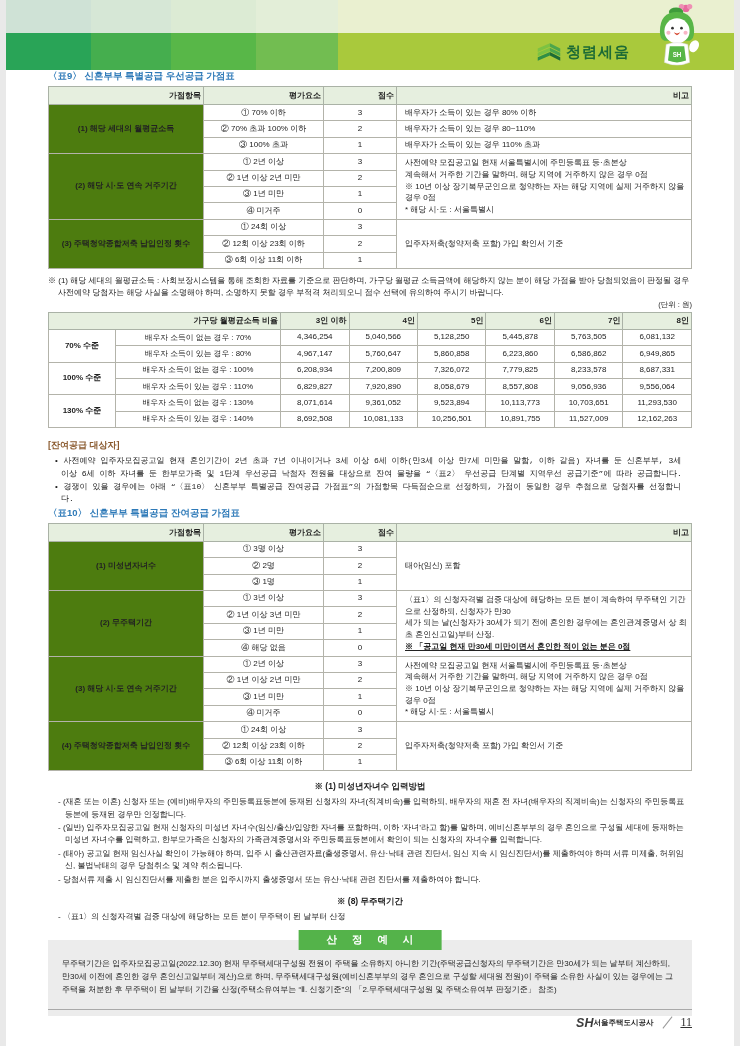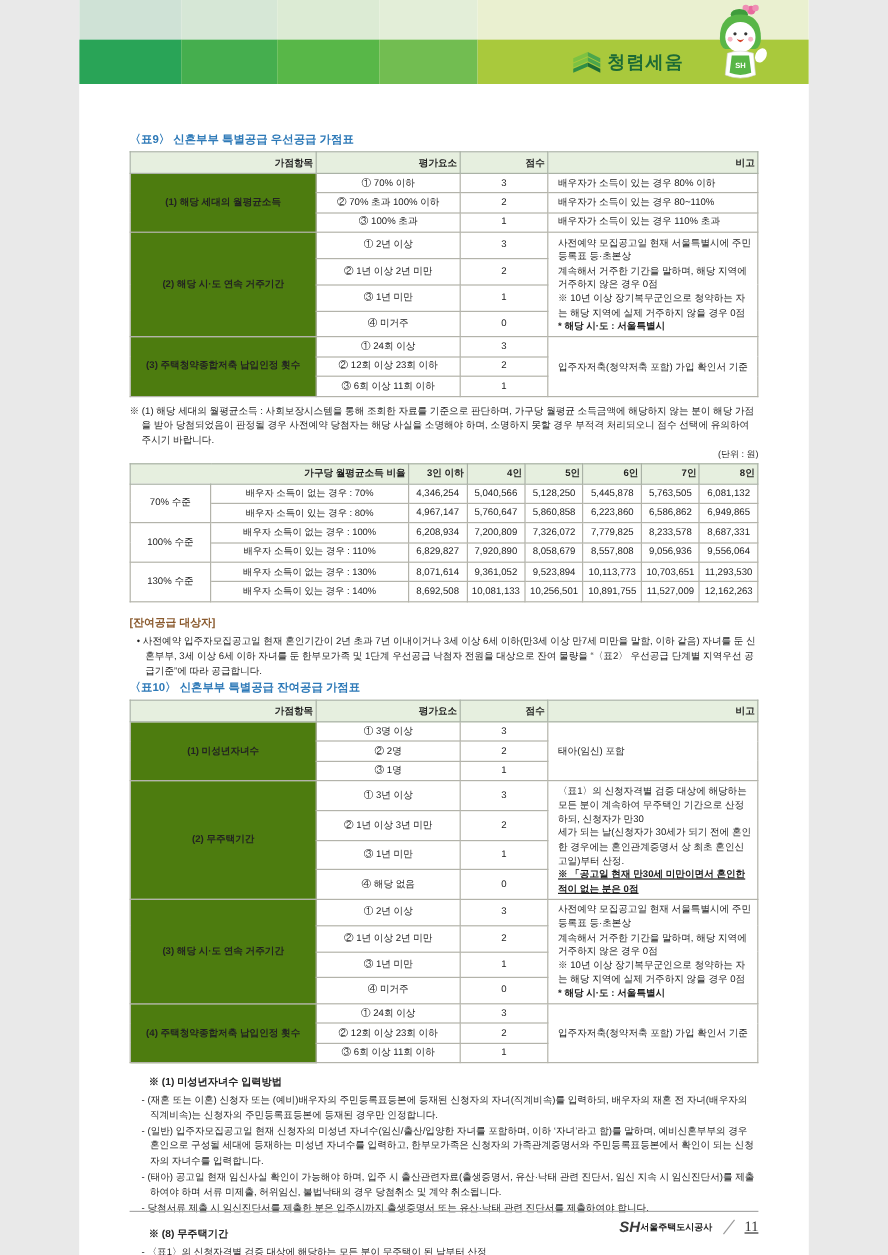--- a/index.html
+++ b/index.html
@@ -1,55 +1,55 @@
 <!DOCTYPE html>
 <html><head>
 <meta charset="utf-8">
 <style>
   * { box-sizing: border-box; }
   body { margin:0; background:#e9e9e9; font-family:"Liberation Sans", sans-serif; }
-  .page { width:608px; height:1046px; margin:0 auto; position:relative; background:#fff; overflow:hidden; color:#222; }
+  .page { width:728px; height:1046px; margin:0 auto; position:relative; background:#fff; overflow:hidden; color:#222; }
 
   
   .header { position:relative; }
   .band { display:flex; }
   .band.pale { height:33px; }
   .band.main { height:37px; position:relative; }
   .seg { height:100%; }
   .p1{width:85px;background:#cfe2d6}.p2{width:80px;background:#d6e7d6}.p3{width:85px;background:#dcebd4}.p4{width:82px;background:#e3eed8}.p5{flex:1;background:#eaf0d0}
   .m1{width:85px;background:#29a457}.m2{width:80px;background:#45ae4e}.m3{width:85px;background:#58b748}.m4{width:82px;background:#72bd51}.m5{flex:1;background:#a9c93c}
   .brand { position:absolute; right:104px; top:50%; transform:translateY(-50%); display:flex; align-items:center; gap:4px; }
   .brand-label { color:#1d6b35; font-weight:bold; font-size:15px; letter-spacing:1px; }
   .mascot { position:absolute; right:30px; top:3px; }
 
   
   .content { padding:0 42px; }
   .tbl-title { color:#2e7ab8; font-weight:bold; font-size:9.5px; margin:0 0 3px; }
-  .first-title { margin-top:40px; }
+  .first-title { }
 
   table { width:100%; border-collapse:collapse; table-layout:fixed; }
   table.grade, table.income { border:1px solid #666; border-top:1.6px solid #333; border-bottom:1.6px solid #333; font-size:8px; }
   .grade th, .income th { background:#e6efdf; font-weight:bold; padding:3px 2px; border:0.7px solid #aab2a6; text-align:right; }
   .grade td, .income td { border:0.7px solid #b3b3aa; padding:2.5px 4px; text-align:center; line-height:1.3; }
   .grade td.item { background:#4d7c0f; font-weight:bold; }
   .grade td.remark { text-align:left; padding-left:8px; }
   .remark div { line-height:1.45; }
-  .rem-bold { font-weight:bold; }
+  .rem-bold { font-weight:normal; }
   .rem-bold-ul { font-weight:bold; text-decoration:underline; }
 
   .note { font-size:8px; line-height:1.5; margin:6px 0 0; color:#222; padding-left:10px; text-indent:-10px; }
   .unit { text-align:right; font-size:7.5px; margin:1px 0 2px; }
   .income th, .income td { padding:2.5px 2px; }
-  .income td.level { font-weight:normal; background:#fff; }
+  .income td.level { font-weight:bold; background:#fff; }
   .income td.lab { font-size:7.8px; }
 
   .res-head { color:#8a5a2e; font-weight:bold; font-size:9px; margin:11px 0 3px; }
-  .res-li { font-size:8px; line-height:1.55; margin:0 0 1px; padding-left:13px; text-indent:-7px; }
-
-  .nb-head { font-weight:bold; font-size:8.5px; margin:10px 16px 3px; }
+  .res-li { font-size:8px; line-height:1.55; margin:0 0 1px; padding-left:13px; text-indent:-7px;font-family:Liberation Mono, monospace; }
+
+  .nb-head { font-weight:bold; font-size:8.5px; margin:10px 16px 3px;text-align:center; }
   .nb-li { font-size:8px; line-height:1.55; margin:0 0 1px; padding-left:17px; text-indent:-7px; }
 
   .example { position:relative; margin-top:17px; }
   .badge { position:absolute; top:-10px; left:50%; transform:translateX(-50%); background:#54b34a; color:#fff; font-weight:bold; font-size:10.5px; letter-spacing:6px; padding:3px 22px 3px 28px; }
   .graybox { background:#ececec; padding:18px 14px 10px; font-size:8px; line-height:1.6; }
   .gb-para { margin:0 0 9px; }
 
   
   .footer { position:absolute; left:42px; right:42px; bottom:16px; border-top:1px solid #a9a9a9; padding-top:5px; display:flex; justify-content:flex-end; align-items:center; }
   .sh-logo { font-style:italic; font-weight:bold; font-size:12.5px; color:#3c3c3c; }
@@ -261,20 +261,21 @@
         <td>10,256,501</td>
         <td>10,891,755</td>
         <td>11,527,009</td>
         <td>12,162,263</td>
       </tr>
     </tbody>
       </table>
 
     <div class="res-head">[잔여공급 대상자]</div>
     <div class="res-li">• 사전예약 입주자모집공고일 현재 혼인기간이 2년 초과 7년 이내이거나 3세 이상 6세 이하(만3세 이상 만7세 미만을 말함, 이하 같음) 자녀를 둔 신혼부부, 3세 이상  6세 이하 자녀를 둔 한부모가족 및 1단계 우선공급 낙첨자 전원을 대상으로 잔여 물량을 “〈표2〉 우선공급 단계별 지역우선 공급기준”에 따라 공급합니다.</div>
+    <div class="res-li">• 경쟁이 있을 경우에는 아래 “〈표10〉 신혼부부 특별공급 잔여공급 가점표”의 가점항목 다득점순으로 선정하되, 가점이 동일한 경우 추첨으로 당첨자를 선정합니다.</div>
 
     <h3 class="tbl-title">〈표10〉 신혼부부 특별공급 잔여공급 가점표</h3>
     <table class="grade">
       <colgroup>
           <col style="width:155px">
           <col style="width:120px">
           <col style="width:73px">
           <col>
         </colgroup>
       <tbody>

